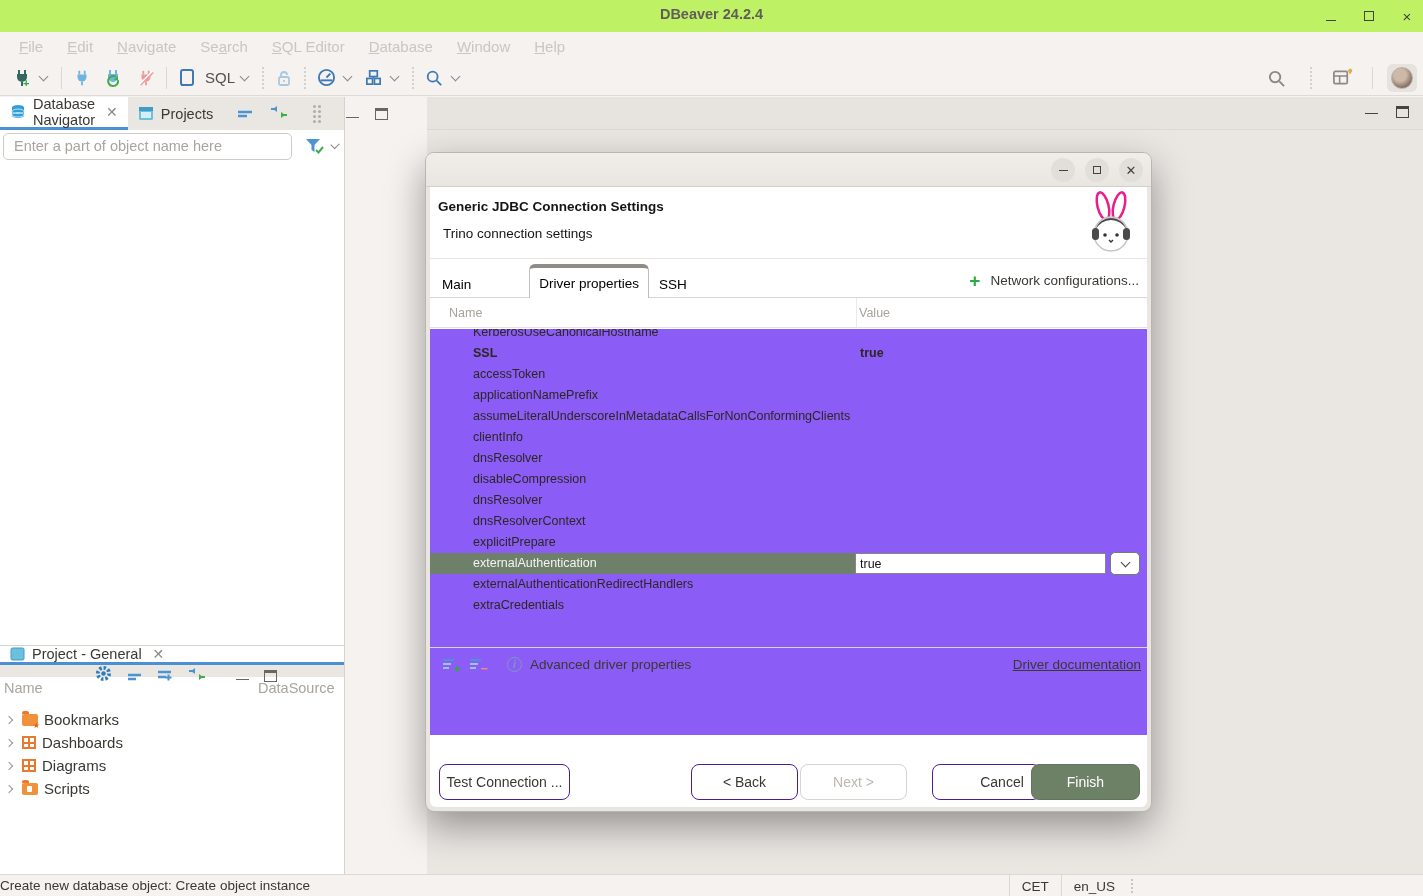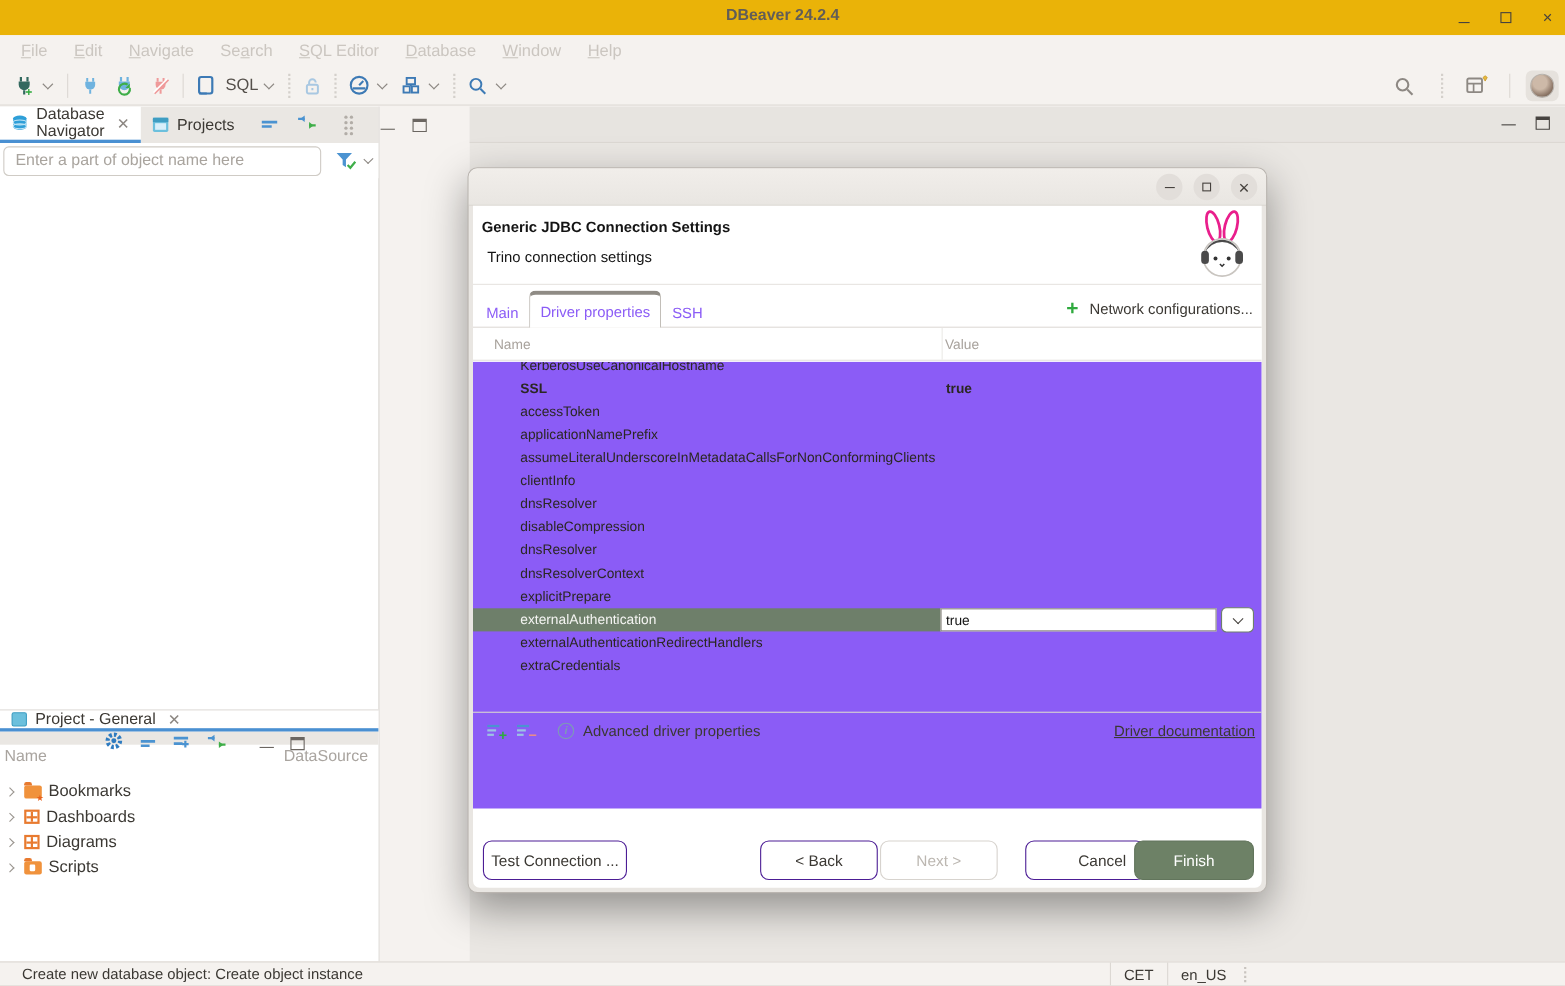--- a/index.html
+++ b/index.html
@@ -1,21 +1,21 @@
 <!DOCTYPE html>
 <html><head>
 <meta charset="utf-8">
 <style>
   html,body{margin:0;padding:0;background:#d9d5d0;}
   *{box-sizing:border-box;}
   #stage{position:relative;width:1423px;height:896px;background:#f5f2ef;overflow:hidden;
          font-family:"Liberation Sans",sans-serif;color:#3b3833;}
 
   
-  .titlebar{position:absolute;left:0;top:0;width:100%;height:32px;background:#eab308;}
+  .titlebar{position:absolute;left:0;top:0;width:100%;height:32px;background:#bef264;}
   .titlebar .wtitle{position:absolute;left:0;right:0;top:6px;text-align:center;
     font-size:14.5px;font-weight:bold;color:#615d58;}
   .wctrl{position:absolute;top:5px;display:flex;gap:22px;right:8px;align-items:center;height:22px;}
   .wctrl .g{width:16px;height:16px;display:flex;align-items:center;justify-content:center;color:#46423e;font-size:15px;}
   .g .sq{width:10px;height:10px;border:1.5px solid #46423e;}
   .g .mn{width:10px;height:0;border-top:1.8px solid #46423e;margin-top:8px;}
 
   .menubar{position:absolute;left:0;top:32px;width:100%;height:28px;background:#f5f2ef;
     display:flex;align-items:center;padding-left:7px;font-size:15px;color:#cbc6c0;}
   .menubar .mi{padding:0 12px;}
@@ -70,21 +70,21 @@
   .fold::before{content:"";position:absolute;left:0;top:-3px;width:7px;height:3px;background:#e87a2f;border-radius:2px 2px 0 0;}
   .fold.star::after{content:"★";position:absolute;right:-2px;bottom:-4px;font-size:8px;color:#e8621d;}
   .fold.dot::after{content:"";position:absolute;left:5px;top:3px;width:5px;height:6px;background:#fff;border-radius:1px;}
   .icgrid{width:14px;height:13px;border:2px solid #e87a2f;background:
      linear-gradient(#e87a2f,#e87a2f) 50% 0/2px 100% no-repeat,
      linear-gradient(#e87a2f,#e87a2f) 0 50%/100% 2px no-repeat,#fff;}
 
   
   .statusbar{position:absolute;left:0;top:874px;width:100%;height:22px;background:#f5f2ef;border-top:1px solid #dcd8d3;
     font-size:13.5px;color:#3b3833;display:flex;align-items:center;}
-  .statusbar .msg{margin-left:20px;}
+  .statusbar .msg{margin-left:0;}
   .sb-right{position:absolute;right:290px;top:0;height:22px;display:flex;align-items:center;}
   .sbcell{padding:0 12px;border-left:1px solid #dcd8d3;height:22px;display:flex;align-items:center;}
   .sbgrip{border-left:2px dotted #c9c4bf;height:14px;margin-left:4px;}
 
   
   .dialog{position:absolute;left:425px;top:152px;width:727px;height:660px;background:#e9e6e2;
     border:1px solid #bab5b0;border-radius:9px;box-shadow:0 14px 38px rgba(0,0,0,.38);}
   .dtitle{position:absolute;left:0;top:0;width:100%;height:34px;border-radius:8px 8px 0 0;
     background:linear-gradient(#f1eeea,#e9e6e2);border-bottom:1px solid #d3cfca;}
   .dtitle .txt{position:absolute;left:0;right:0;top:8px;text-align:center;font-size:13.5px;font-weight:bold;color:#8b867f;}
@@ -93,24 +93,24 @@
   .cbtn .sq{width:8px;height:8px;border:1.4px solid #46423e;}
   .cbtn .mn{width:9px;border-top:1.6px solid #46423e;margin-top:1px;}
 
   .dcontent{position:absolute;left:4px;right:4px;top:34px;bottom:4px;background:#ffffff;border-radius:0 0 6px 6px;overflow:hidden;}
   .dheader-title{position:absolute;left:8px;top:12px;font-size:13.5px;font-weight:bold;color:#141414;}
   .dheader-sub{position:absolute;left:13px;top:39px;font-size:13.5px;color:#141414;}
   .bunny{position:absolute;right:10px;top:3px;}
   .dhline{position:absolute;left:0;right:0;top:71px;border-top:1px solid #e7e4e0;}
 
   .dtabs{position:absolute;left:2px;top:77px;height:34px;display:flex;align-items:flex-end;}
-  .dtab{height:29px;padding:0 9px;display:flex;align-items:center;font-size:13.5px;color:#8b5cf6;
+  .dtab{height:29px;padding:0 9px;display:flex;align-items:center;font-size:13.5px;color:#000000;
     border:1px solid transparent;border-bottom:none;}
   .dtab.active{height:34px;background:#fff;border-color:#c2beb8;border-top:4px solid #8f8b85;
-    border-radius:6px 6px 0 0;position:relative;z-index:2;}
+    border-radius:6px 6px 0 0;position:relative;z-index:2;margin-left:48px;}
   .dtabline{position:absolute;left:0;right:0;top:110px;border-top:1px solid #d9d5d0;}
   .netcfg{position:absolute;right:8px;top:84px;font-size:13.5px;color:#3b3833;display:flex;align-items:center;gap:10px;}
   .plusg{color:#2faa3e;font-size:19px;font-weight:bold;line-height:1;}
 
   .thead{position:absolute;left:0;right:0;top:111px;height:30px;background:#fff;border-bottom:1px solid #e5e2de;font-size:12.5px;color:#a8a29c;}
   .thead .h1{position:absolute;left:19px;top:8px;} .thead .h2{position:absolute;left:429px;top:8px;}
   .thead .vline{position:absolute;left:426px;top:0;bottom:0;border-left:1px solid #eceae7;}
 
   .tbody{position:absolute;left:0;right:0;top:142px;height:406px;overflow:hidden;background:#8b5cf6;}
   .tstack{margin-top:-7px;}

